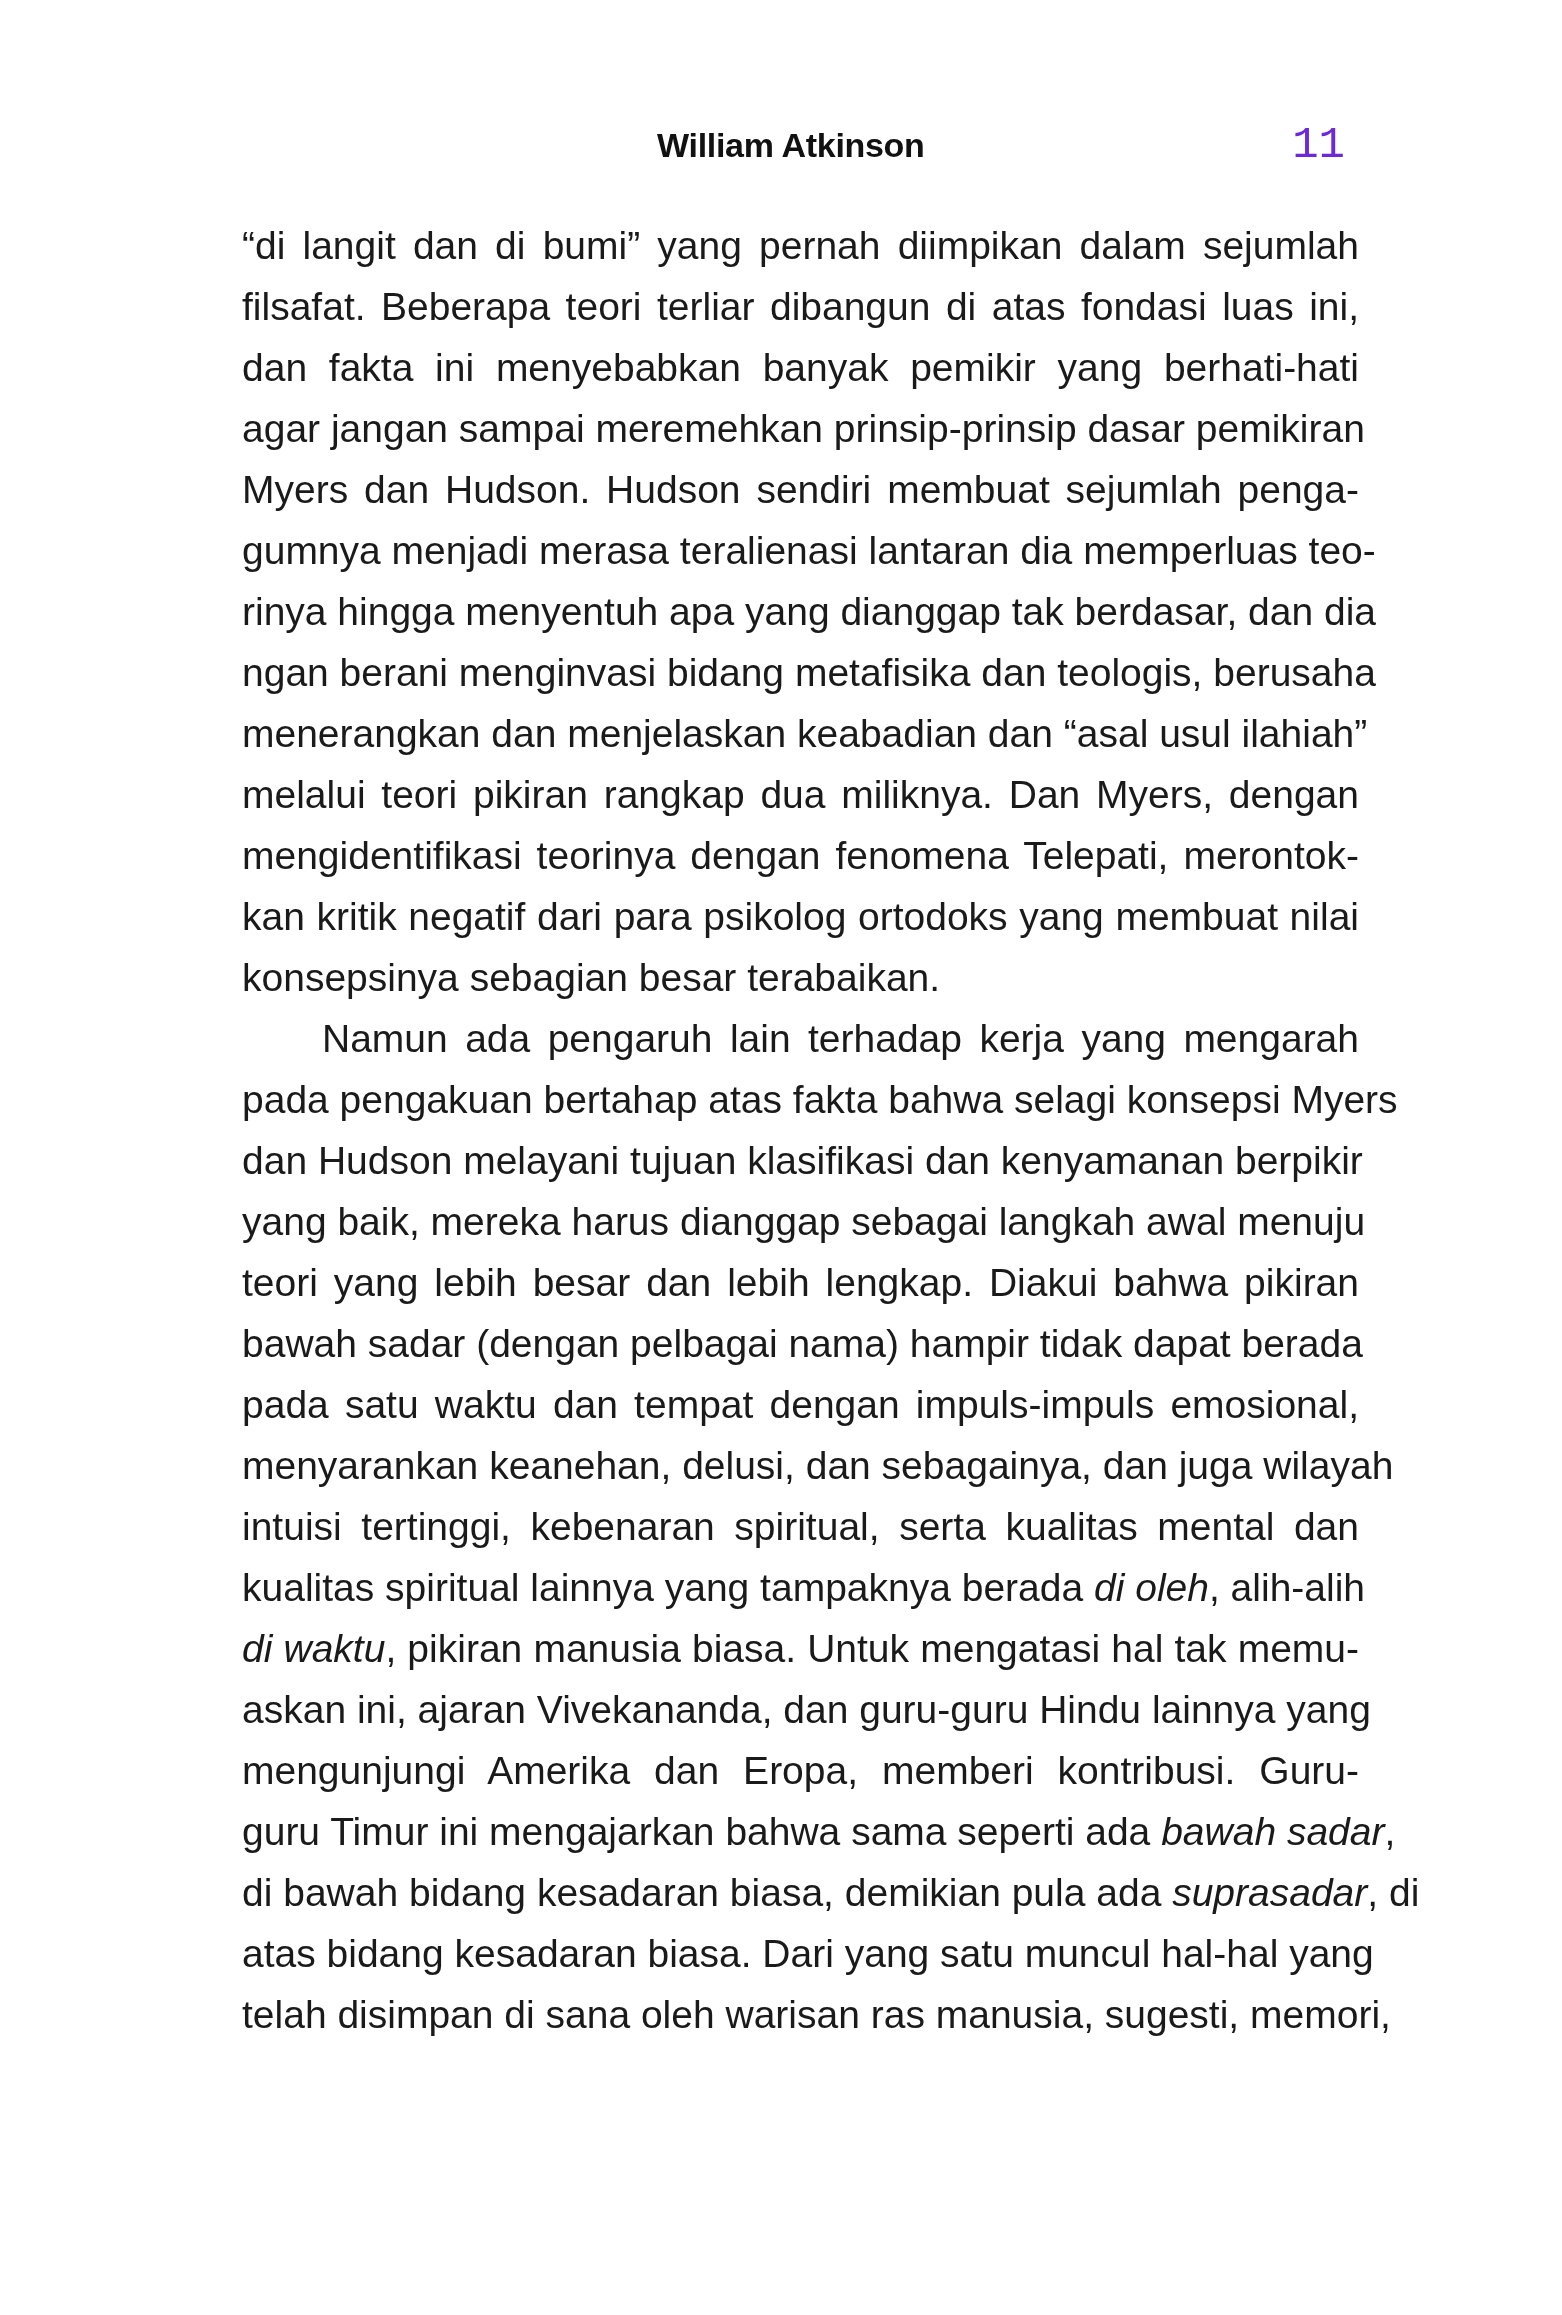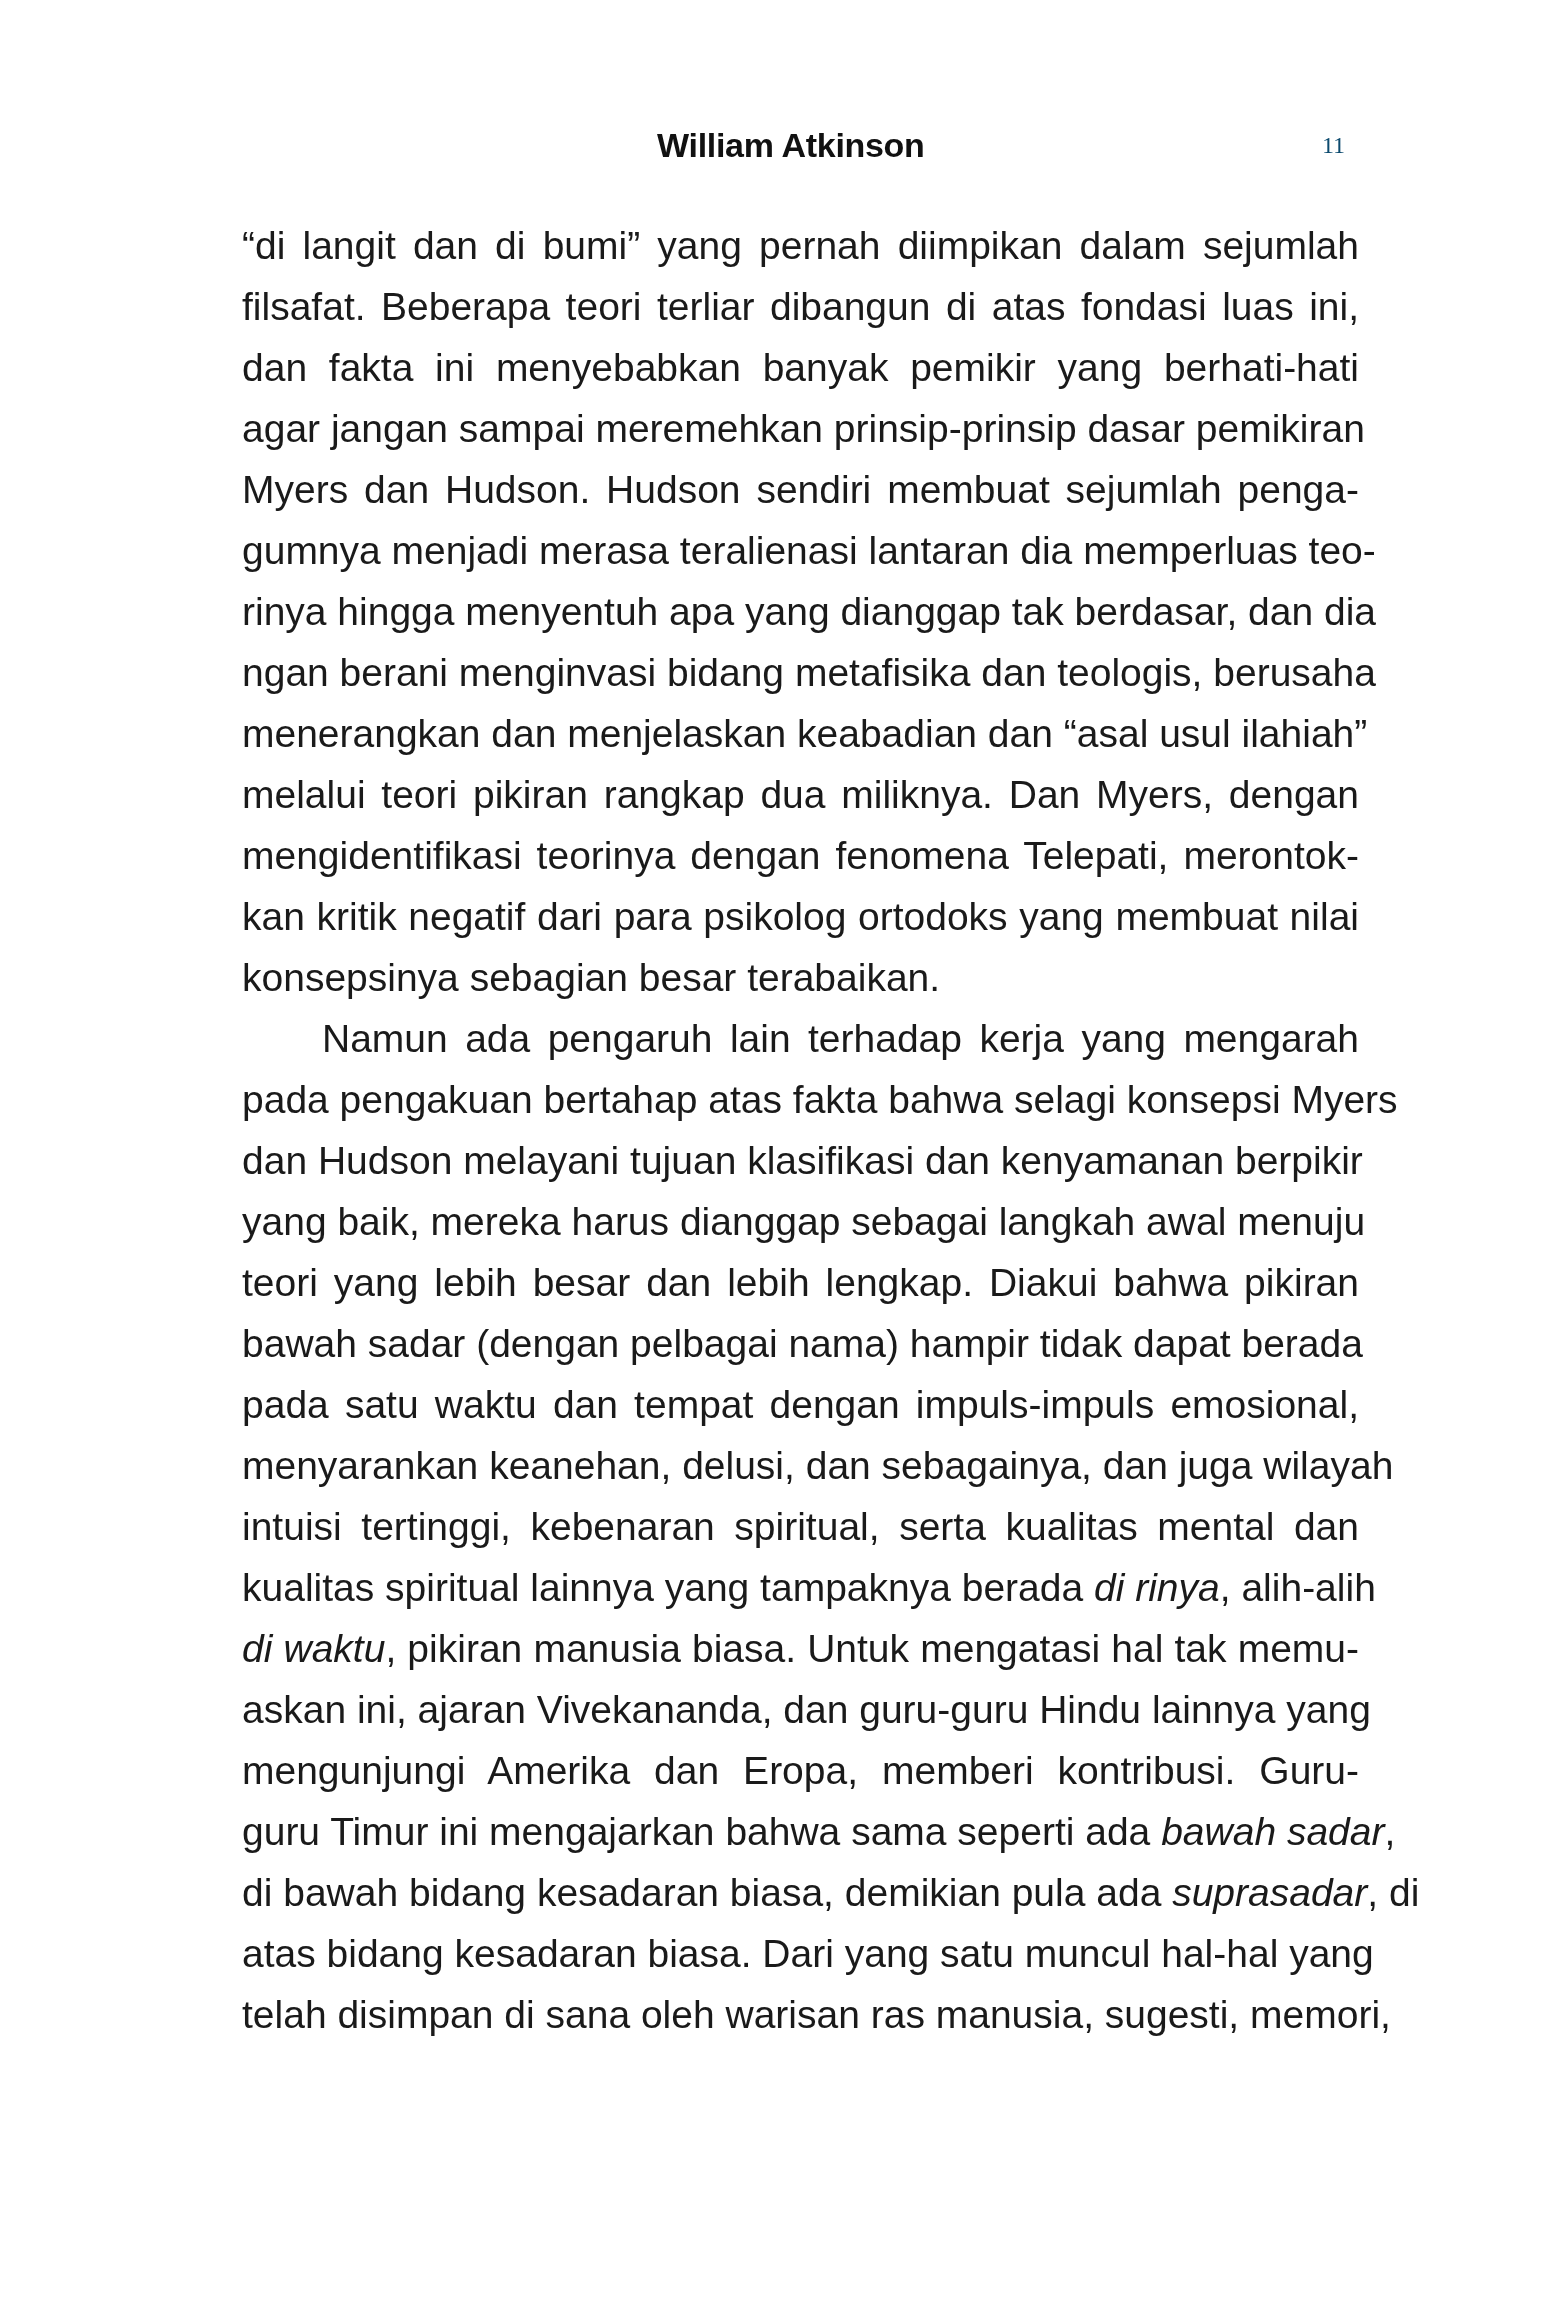--- a/index.html
+++ b/index.html
@@ -31,25 +31,25 @@
     font-size: 34px;
     line-height: 47px;
     letter-spacing: -0.3px;
     color: #111111;
     white-space: nowrap;
   }
   .running-head .folio {
     position: absolute;
     right: 217px;
     top: 0;
-    font-family: Liberation Serif, serif;
+    font-family: Liberation Mono, monospace;
     font-weight: normal;
-    font-size: 24px;
+    font-size: 44px;
     line-height: 47px;
-    color: #0c4a6e;
+    color: #6d28d9;
   }
   .body-text {
     position: absolute;
     left: 242px;
     top: 215px;
     width: 1117px;
     font-family: Liberation Sans, sans-serif;
     font-size: 39px;
     line-height: 61px;
     color: #1a1a1a;
@@ -102,21 +102,21 @@
   <div>
     <span class="line indent">Namun ada pengaruh lain terhadap kerja yang mengarah</span>
     <span class="line">pada pengakuan bertahap atas fakta bahwa selagi konsepsi Myers</span>
     <span class="line">dan Hudson melayani tujuan klasifikasi dan kenyamanan berpikir</span>
     <span class="line">yang baik, mereka harus dianggap sebagai langkah awal menuju</span>
     <span class="line">teori yang lebih besar dan lebih lengkap. Diakui bahwa pikiran</span>
     <span class="line">bawah sadar (dengan pelbagai nama) hampir tidak dapat berada</span>
     <span class="line">pada satu waktu dan tempat dengan impuls-impuls emosional,</span>
     <span class="line">menyarankan keanehan, delusi, dan sebagainya, dan juga wilayah</span>
     <span class="line">intuisi tertinggi, kebenaran spiritual, serta kualitas mental dan</span>
-    <span class="line"><span>kualitas spiritual lainnya yang tampaknya berada </span><em>di rinya</em><span>, alih-alih</span></span>
+    <span class="line"><span>kualitas spiritual lainnya yang tampaknya berada </span><em>di oleh</em><span>, alih-alih</span></span>
     <span class="line"><span></span><em>di waktu</em><span>, pikiran manusia biasa. Untuk mengatasi hal tak memu-</span></span>
     <span class="line">askan ini, ajaran Vivekananda, dan guru-guru Hindu lainnya yang</span>
     <span class="line">mengunjungi Amerika dan Eropa, memberi kontribusi. Guru-</span>
     <span class="line"><span>guru Timur ini mengajarkan bahwa sama seperti ada </span><em>bawah sadar</em><span>,</span></span>
     <span class="line"><span>di bawah bidang kesadaran biasa, demikian pula ada </span><em>suprasadar</em><span>, di</span></span>
     <span class="line">atas bidang kesadaran biasa. Dari yang satu muncul hal-hal yang</span>
     <span class="line">telah disimpan di sana oleh warisan ras manusia, sugesti, memori,</span>
   </div>
 </main>
 

